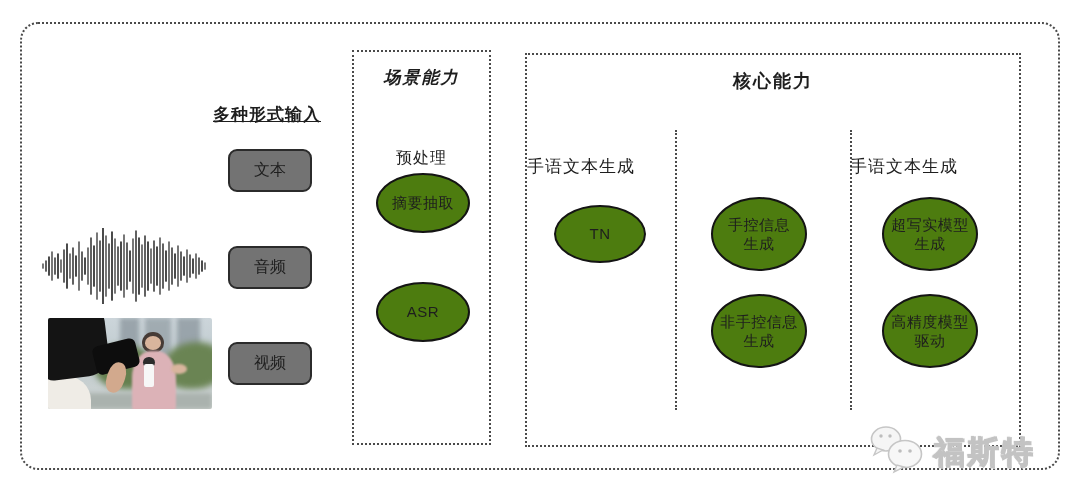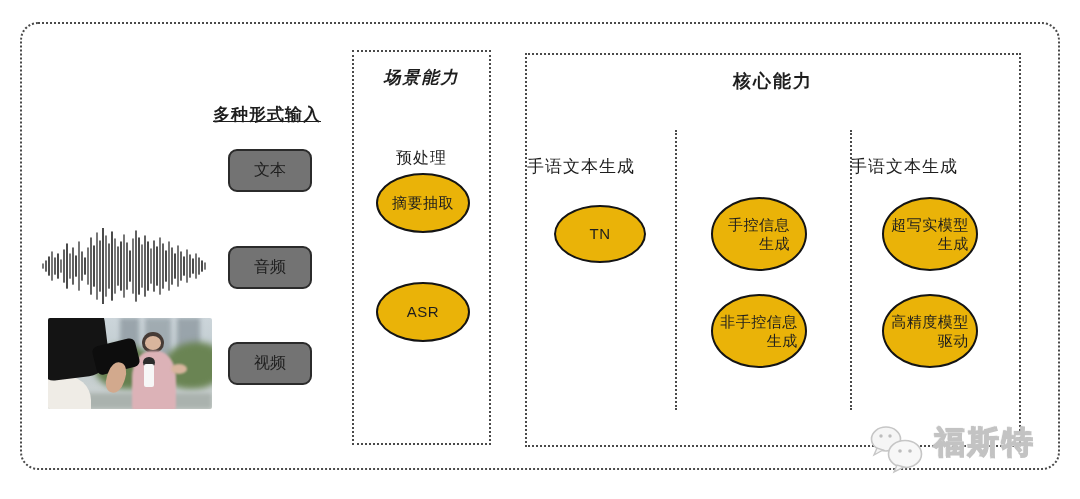--- a/index.html
+++ b/index.html
@@ -158,21 +158,21 @@
     top: 96px; width: 100%;
     text-align: center;
     font-size: 16px;
     letter-spacing: 1px;
   }
 
   .node {
     position: absolute;
     border: 2.5px solid #141414;
     border-radius: 50%;
-    background: #eab308;
+    background: #4d7c0f;
     display: flex; align-items: center; justify-content: center;
     text-align: center;
     font-size: 15px;
     line-height: 1.3;
     white-space: pre-line;
     letter-spacing: 0.5px;
   }
 
   
   .node-scene { left: 22px; width: 94px; height: 60px; }
@@ -192,33 +192,33 @@
     position: absolute;
     top: 100px;
     font-size: 17px;
     letter-spacing: 1px;
   }
   .core-col-header-0 { left: 0;   width: 148px; }
   .core-col-header-1 { left: 148px; width: 175px; }
   .core-col-header-2 { left: 323px; width: 173px; }
 
   .node-core-a { width: 92px; height: 58px; }
-  .node-core-b { width: 96px; height: 74px; text-align: right; }
+  .node-core-b { width: 96px; height: 74px; }
   .n-c0r0 { left: 27px;  top: 150px; }
   .n-c0r1 { left: 27px;  top: 242px; }
   .n-c1r0 { left: 184px; top: 142px; }
   .n-c1r1 { left: 184px; top: 239px; }
   .n-c2r0 { left: 355px; top: 142px; }
   .n-c2r1 { left: 355px; top: 239px; }
 
   
   .watermark {
     position: absolute;
     left: 864px; top: 422px;
-    display: flex; align-items: flex-start;
+    display: flex; align-items: flex-end;
     background: transparent;
   }
   .wm-logo { width: 66px; height: 52px; }
   .wm-text {
     font-size: 31px;
     font-weight: bold;
     letter-spacing: 3px;
     color: #f2f2f2;
     -webkit-text-stroke: 1.2px #c3c3c3;
     text-shadow: 1px 1px 1px #ffffff, -1px -1px 1px #bdbdbd;

